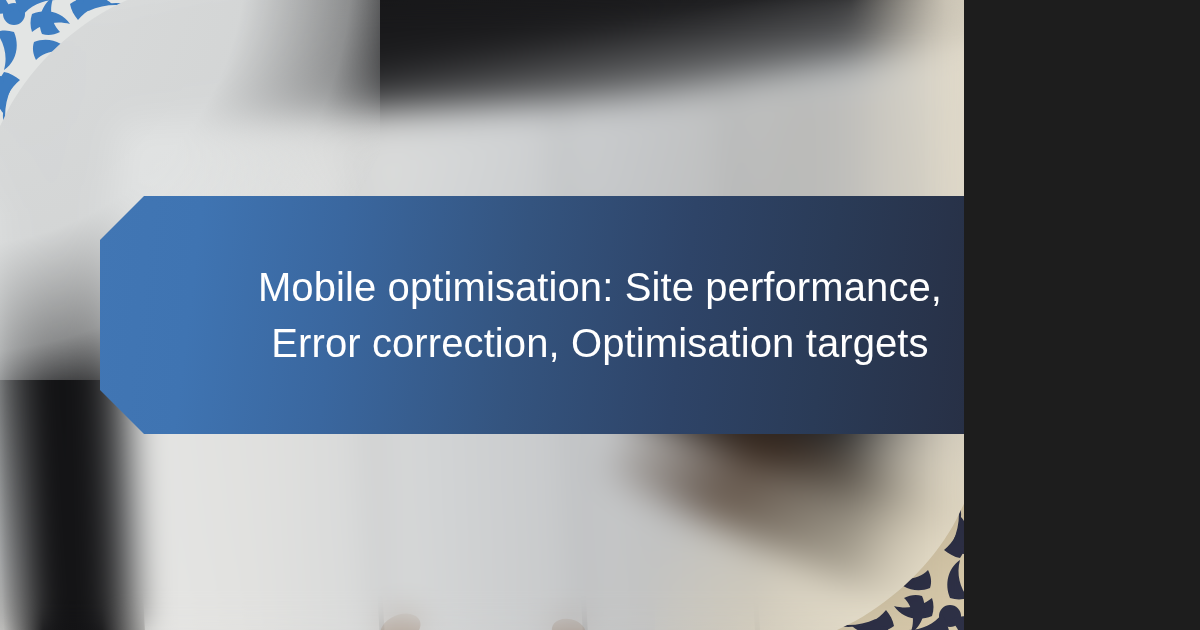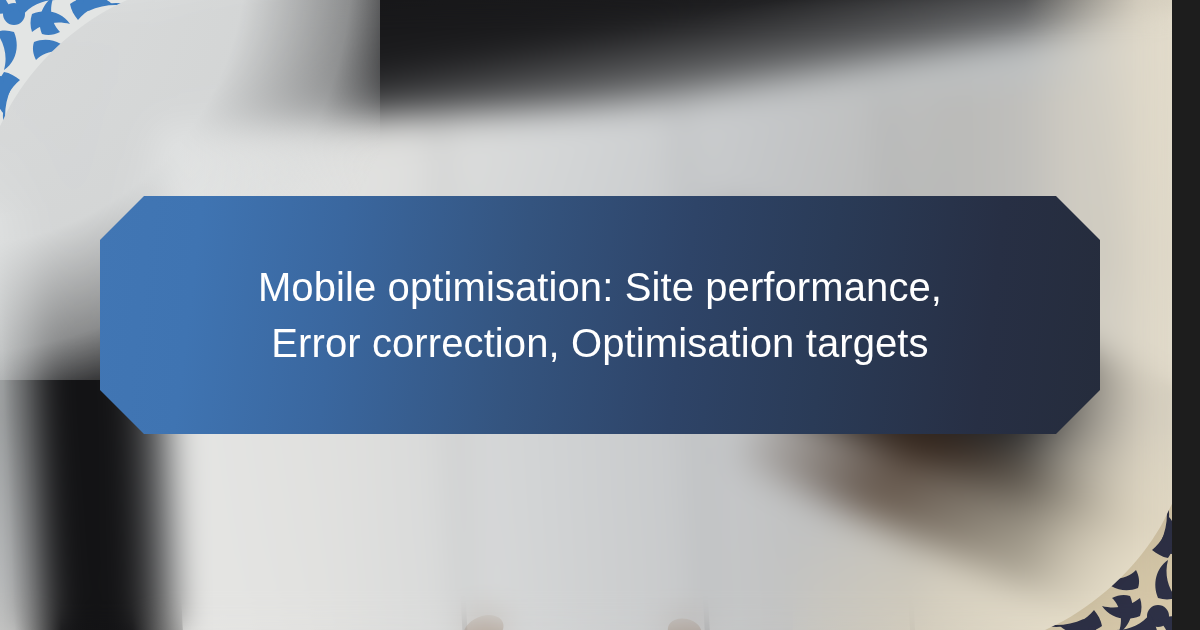--- a/index.html
+++ b/index.html
@@ -3,21 +3,21 @@
 <meta charset="utf-8">
 <title>Blog Hero Card</title>
 <style>
   html, body {
     margin: 0;
     padding: 0;
     background: #1d1d1d;
   }
   #card {
     position: relative;
-    width: 1172px;
+    width: 964px;
     height: 630px;
     overflow: hidden;
     font-family: "Liberation Sans", sans-serif;
     background: #9fa2a3;
   }
 
   
   .photo-layer {
     position: absolute;
     inset: -60px;

